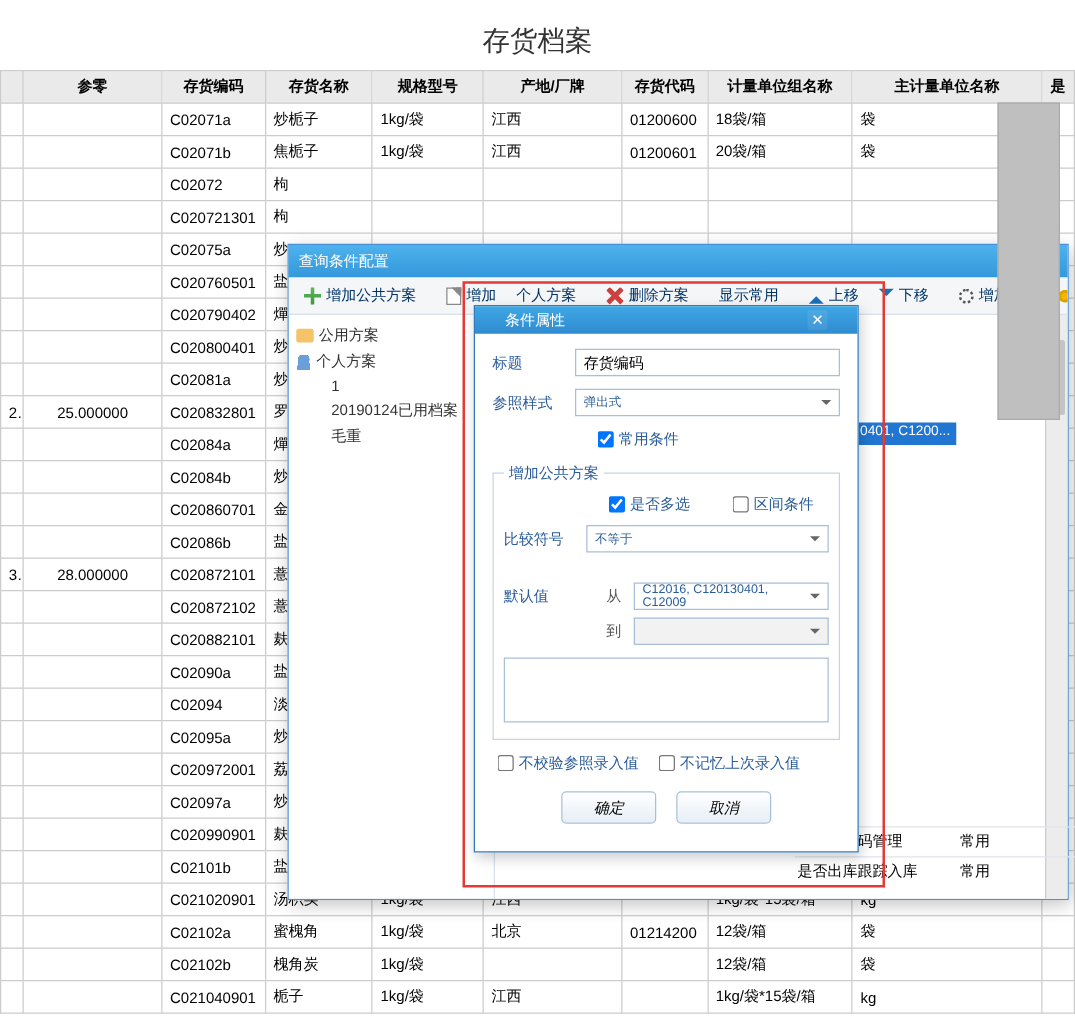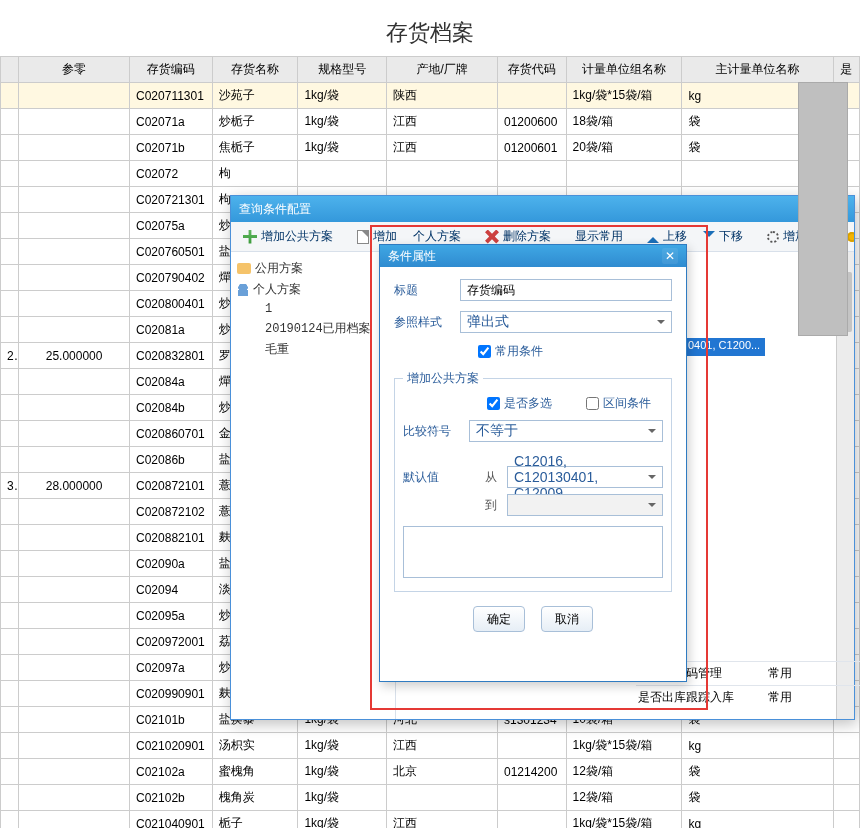--- a/index.html
+++ b/index.html
@@ -1,21 +1,21 @@
 <!DOCTYPE html>
 <html><head>
 <meta charset="utf-8">
 <style>
 * { box-sizing: border-box; margin: 0; padding: 0; }
 body { font-family: "Microsoft YaHei", Arial, sans-serif; font-size: 12px; background: #fff; overflow: hidden; width: 860px; height: 828px; position: relative; }
 .page-container { width: 860px; height: 828px; position: relative; background: #fff; }
 .page-title { text-align: center; font-size: 22px; font-weight: normal; padding: 18px 0 8px 0; color: #333; }
 .data-table { width: 100%; border-collapse: collapse; table-layout: fixed; }
 .data-table th, .data-table td { border: 1px solid #ccc; padding: 4px 6px; font-size: 12px; height: 24px; white-space: nowrap; overflow: hidden; text-overflow: ellipsis; text-align: left; }
-.data-table th { background: #eaeaea; text-align: center; font-weight: normal; }
+.data-table th { background: #eaeaea; text-align: center; font-weight: bold; }
 .data-table td.num { text-align: center; }
 .data-table td.first-col { text-align: right; }
 col.c0 { width: 18px; }
 col.c1 { width: 110px; }
 col.c2 { width: 82px; }
 col.c3 { width: 85px; }
 col.c4 { width: 88px; }
 col.c5 { width: 110px; }
 col.c6 { width: 68px; }
 col.c7 { width: 115px; }
@@ -23,52 +23,52 @@
 col.c9 { width: 26px; }
 .row-highlight { background: #fff8e1; }
 
 
 .dialog-outer { position: absolute; left: 230px; top: 195px; width: 625px; height: 525px; background: #fff; border: 1px solid #4a90d9; box-shadow: 2px 4px 14px rgba(0,0,0,0.25); display: flex; flex-direction: column; }
 .dialog-titlebar { background: linear-gradient(to bottom, #4db2ec, #3498db); color: #fff; padding: 4px 8px; font-size: 12px; display: flex; align-items: center; justify-content: space-between; height: 26px; }
 .dialog-toolbar { background: #f4f6f8; padding: 4px 6px; display: flex; align-items: center; gap: 4px; border-bottom: 1px solid #d8e0ea; font-size: 12px; flex-wrap: nowrap; overflow: hidden; }
 .tb-btn { display: inline-flex; align-items: center; gap: 4px; padding: 2px 6px; cursor: pointer; color: #036; border-radius: 2px; white-space: nowrap; }
 .sep { width: 1px; height: 16px; background: #ccd5e0; margin: 0 2px; }
 .dialog-body { flex: 1; display: flex; overflow: hidden; }
-.tree-panel { width: 165px; border-right: 1px solid #d8e0ea; padding: 6px; overflow: auto; background: #fff; font-family: Liberation Mono, monospace; }
+.tree-panel { width: 165px; border-right: 1px solid #d8e0ea; padding: 6px; overflow: auto; background: #fff; }
 .tree-node { padding: 2px 0 2px 14px; color: #333; cursor: pointer; }
 .tree-root { padding-left: 0; display: flex; align-items: center; gap: 4px; }
 .tree-child { padding-left: 28px; }
 .right-pane { flex: 1; position: relative; background: #fff; }
 .right-scroll { position: absolute; right: 0; top: 0; bottom: 0; width: 18px; background: #ececec; border-left: 1px solid #ccc; }
 .right-scroll .thumb { position: absolute; left: 2px; right: 2px; top: 20px; height: 60px; background: #c4c4c4; border-radius: 2px; }
 .lower-list { position: absolute; left: 405px; bottom: 10px; width: 325px; font-size: 12px; }
 .lower-list .row { display: flex; border-top: 1px solid #e0e5ec; padding: 3px 2px; }
 .lower-list .c1 { width: 130px; }
 .lower-list .c2 { width: 100px; }
 .vlist-thumb { position: absolute; right: 12px; top: 82px; width: 50px; height: 254px; background: #bfbfbf; border: 1px solid #aaa; }
 
 
 .dialog-inner { position: absolute; left: 379px; top: 244px; width: 308px; height: 438px; background: #fff; border: 1px solid #2f7bc1; box-shadow: 2px 4px 10px rgba(0,0,0,0.2); display: flex; flex-direction: column; }
-.inner-title { background: linear-gradient(to bottom, #3fa7e4, #2f8bd0); color: #fff; padding: 3px 8px; height: 22px; display: flex; align-items: center; justify-content: space-between; font-size: 12px; }
+.inner-title { background: linear-gradient(to bottom, #3fa7e4, #2f8bd0); color: #fff; padding: 3px 24px; height: 22px; display: flex; align-items: center; justify-content: space-between; font-size: 12px; }
 .inner-body { flex: 1; padding: 12px 14px; display: flex; flex-direction: column; gap: 10px; font-size: 12px; color: #2a5c9a; }
 .form-row { display: flex; align-items: center; gap: 10px; }
 .form-row .lbl { width: 56px; color: #2a5c9a; }
 .form-row .lbl2 { width: 28px; text-align: right; color: #555; }
 .txt { flex: 1; border: 1px solid #a8bfd8; height: 22px; padding: 2px 6px; font-size: 12px; background: #fff; }
-.sel { flex: 1; border: 1px solid #a8bfd8; height: 22px; padding: 0 20px 0 6px; font-size: 14px; background: #fff; position: relative; display: inline-flex; align-items: center; }
+.sel { flex: 1; border: 1px solid #a8bfd8; height: 22px; padding: 0 20px 0 6px; font-size: 10px; background: #fff; position: relative; display: inline-flex; align-items: center; }
 .sel::after { content: ''; position: absolute; right: 6px; top: 8px; border: 4px solid transparent; border-top-color: #666; }
 .sel.disabled { background: #f2f2f2; color: #999; }
 .chk-row { display: flex; align-items: center; gap: 16px; padding-left: 84px; }
 .chk { display: inline-flex; align-items: center; gap: 4px; }
 .chk input { width: 13px; height: 13px; }
 fieldset.grp { border: 1px solid #c4d4e6; padding: 8px 8px 10px 8px; position: relative; }
 fieldset.grp legend { color: #2a5c9a; padding: 0 4px; }
 .ta { width: 100%; height: 52px; border: 1px solid #a8bfd8; resize: none; font-size: 12px; padding: 2px 6px; }
 .btn-row { display: flex; justify-content: center; gap: 16px; margin-top: 4px; padding-bottom: 6px; }
-.btn { width: 52px; height: 26px; border: 1px solid #a8bfd8; border-radius: 4px; background: linear-gradient(to bottom, #fff, #e6eef6); font-size: 12px; cursor: pointer; }
+.btn { width: 76px; height: 26px; border: 1px solid #a8bfd8; border-radius: 4px; background: linear-gradient(to bottom, #fff, #e6eef6); font-size: 12px; cursor: pointer; font-style: italic; }
 
 
 .red-box { position: absolute; left: 370px; top: 225px; width: 338px; height: 485px; border: 2px solid #e53935; pointer-events: none; }
 
 .blue-cell { position: absolute; left: 685px; top: 338px; width: 80px; height: 18px; background: #2176d2; color: #fff; font-size: 11px; padding: 1px 3px; overflow: hidden; }
 
 .tiny-icon { width: 14px; height: 14px; display: inline-block; }
 .ico-plus { background: linear-gradient(#5fb65f,#3a9a3a); clip-path: polygon(40% 0,60% 0,60% 40%,100% 40%,100% 60%,60% 60%,60% 100%,40% 100%,40% 60%,0 60%,0 40%,40% 40%); }
 .ico-del { background: #cc4140; clip-path: polygon(20% 0,50% 30%,80% 0,100% 20%,70% 50%,100% 80%,80% 100%,50% 70%,20% 100%,0 80%,30% 50%,0 20%); }
 .ico-up { border: 6px solid transparent; border-bottom-color: #1b6fb8; width: 0; height: 0; }
@@ -108,32 +108,20 @@
     <th>存货名称</th>
     <th>规格型号</th>
     <th>产地/厂牌</th>
     <th>存货代码</th>
     <th>计量单位组名称</th>
     <th>主计量单位名称</th>
     <th>是</th>
   </tr>
       </thead>
   <tbody id="tbody">
-        <tr class="row-highlight">
-          <td class="first-col"></td>
-          <td class="num"></td>
-          <td>C020711301</td>
-          <td>沙苑子</td>
-          <td>1kg/袋</td>
-          <td>陕西</td>
-          <td></td>
-          <td>1kg/袋*15袋/箱</td>
-          <td>kg</td>
-          <td></td>
-        </tr>
         <tr>
           <td class="first-col"></td>
           <td class="num"></td>
           <td>C02071a</td>
           <td>炒栀子</td>
           <td>1kg/袋</td>
           <td>江西</td>
           <td>01200600</td>
           <td>18袋/箱</td>
           <td>袋</td>
@@ -597,20 +585,30 @@
         <span class="lbl"></span>
         <span class="lbl2">到</span>
         <span class="sel disabled">
               <span></span>
             </span>
       </div>
       <div style="margin-top:10px;">
         <textarea class="ta" style=""></textarea>
       </div>
     </fieldset>
+    <div class="chk-row" style="padding-left:4px;">
+      <label class="chk">
+            <input type="checkbox" style="">
+            <span>不校验参照录入值</span>
+          </label>
+      <label class="chk">
+            <input type="checkbox" style="">
+            <span>不记忆上次录入值</span>
+          </label>
+    </div>
     <div class="btn-row">
       <button class="btn">确定</button>
       <button class="btn">取消</button>
     </div>
   </div>
 </div>
 
 <div class="red-box"></div>
 
 </div>

